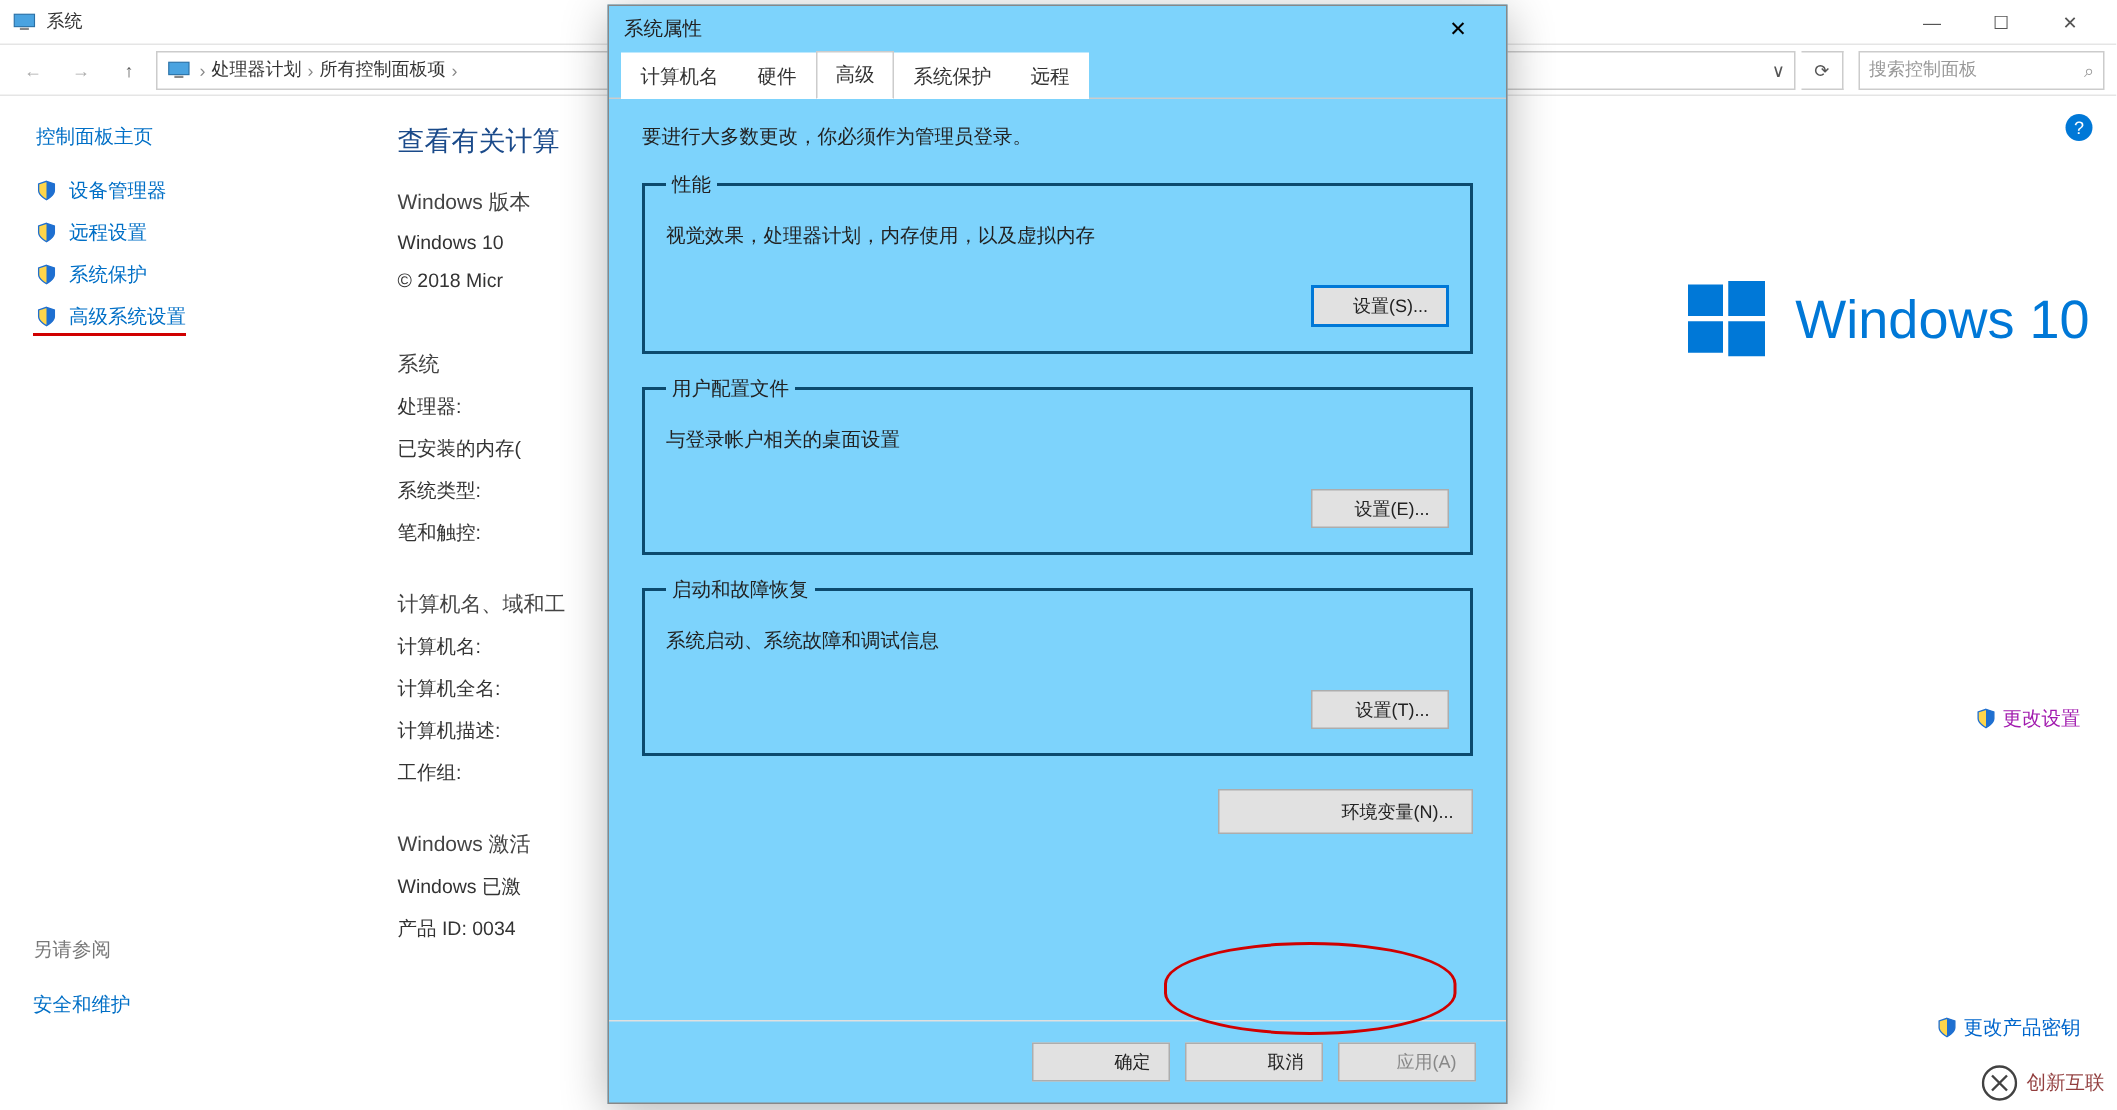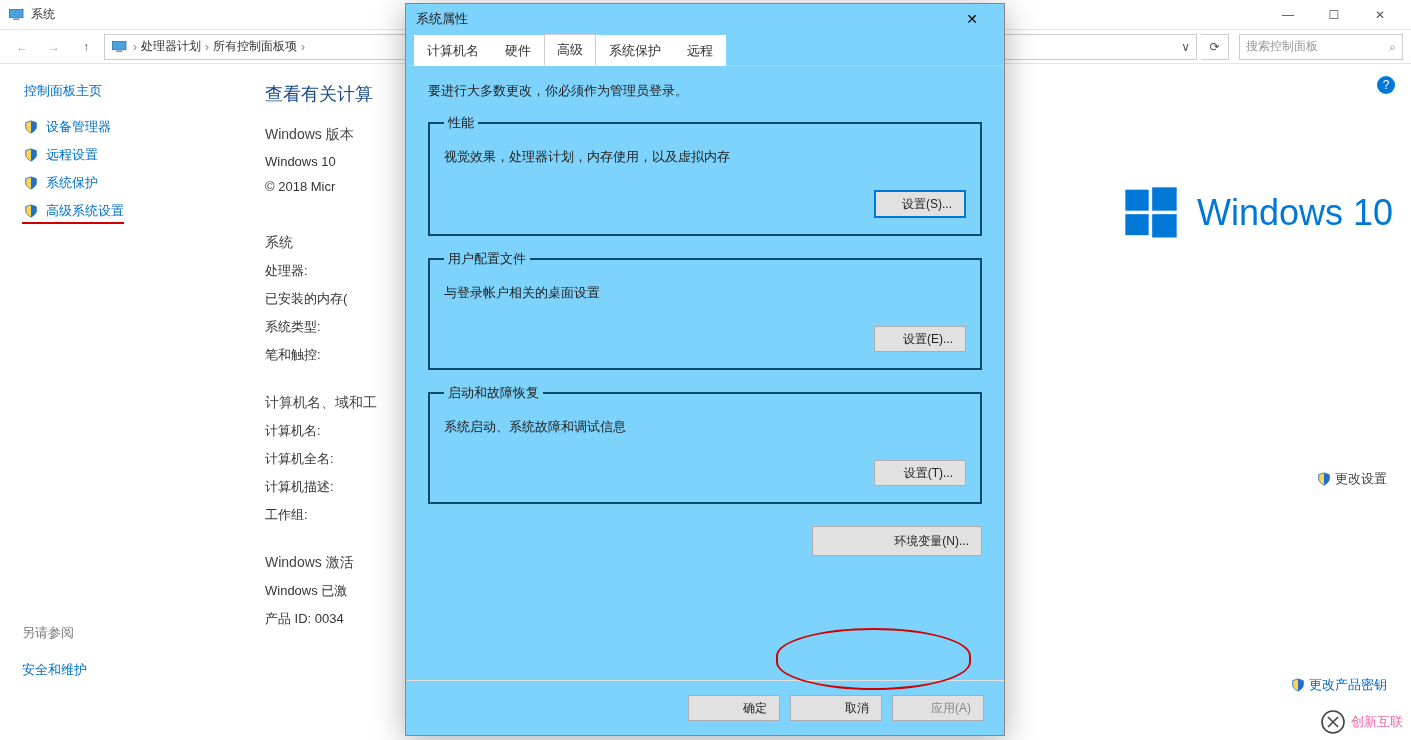--- a/index.html
+++ b/index.html
@@ -165,21 +165,21 @@
     font-size: 36px;
     font-weight: 300;
   }
   .winlogo { width: 56px; height: 56px; }
 
   .right-links {
     position: absolute;
     right: 24px;
     top: 470px;
     display: flex; align-items: center; gap: 4px;
-    color: #404040;
+    color: #a21caf;
     font-size: 13px;
   }
   .right-links2 {
     position: absolute;
     right: 24px;
     top: 676px;
     display: flex; align-items: center; gap: 4px;
     color: #0066cc;
     font-size: 13px;
   }
@@ -285,21 +285,21 @@
     padding: 14px 20px;
     display: flex;
     justify-content: flex-end;
     gap: 10px;
   }
 
   .watermark {
     position: absolute;
     right: 8px; bottom: 6px;
     display: flex; align-items: center; gap: 6px;
-    color: #ec4899; font-size: 13px;
+    color: #7f1d1d; font-size: 13px;
     opacity: 0.85;
   }
 
   .pc-icon { width: 18px; height: 14px; display: inline-block; }
 
 </style>
 </head>
 <body>
 
 <div class="explorer">

